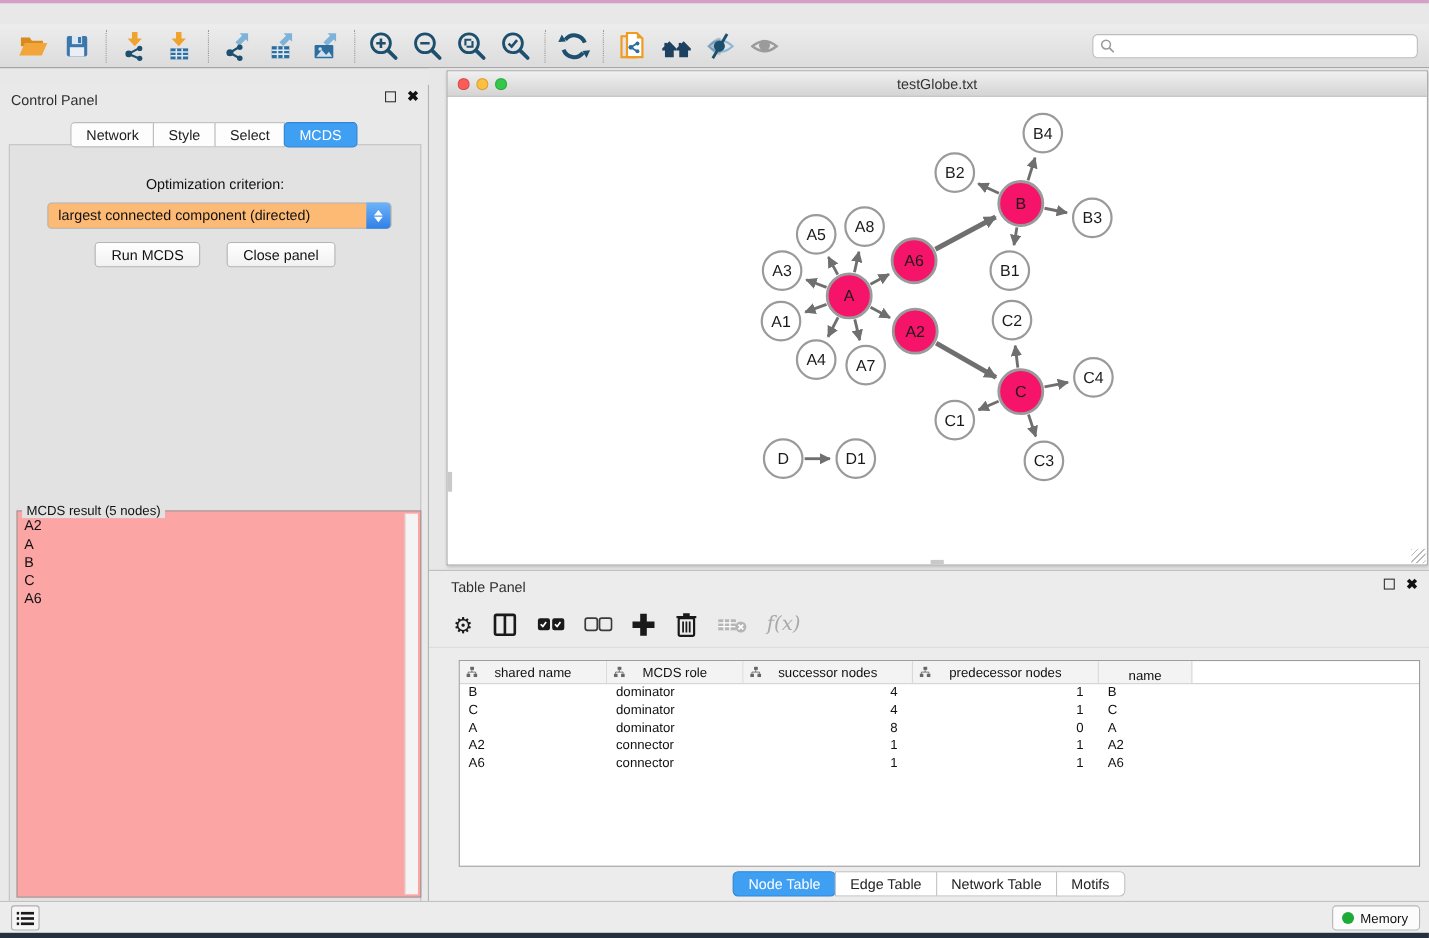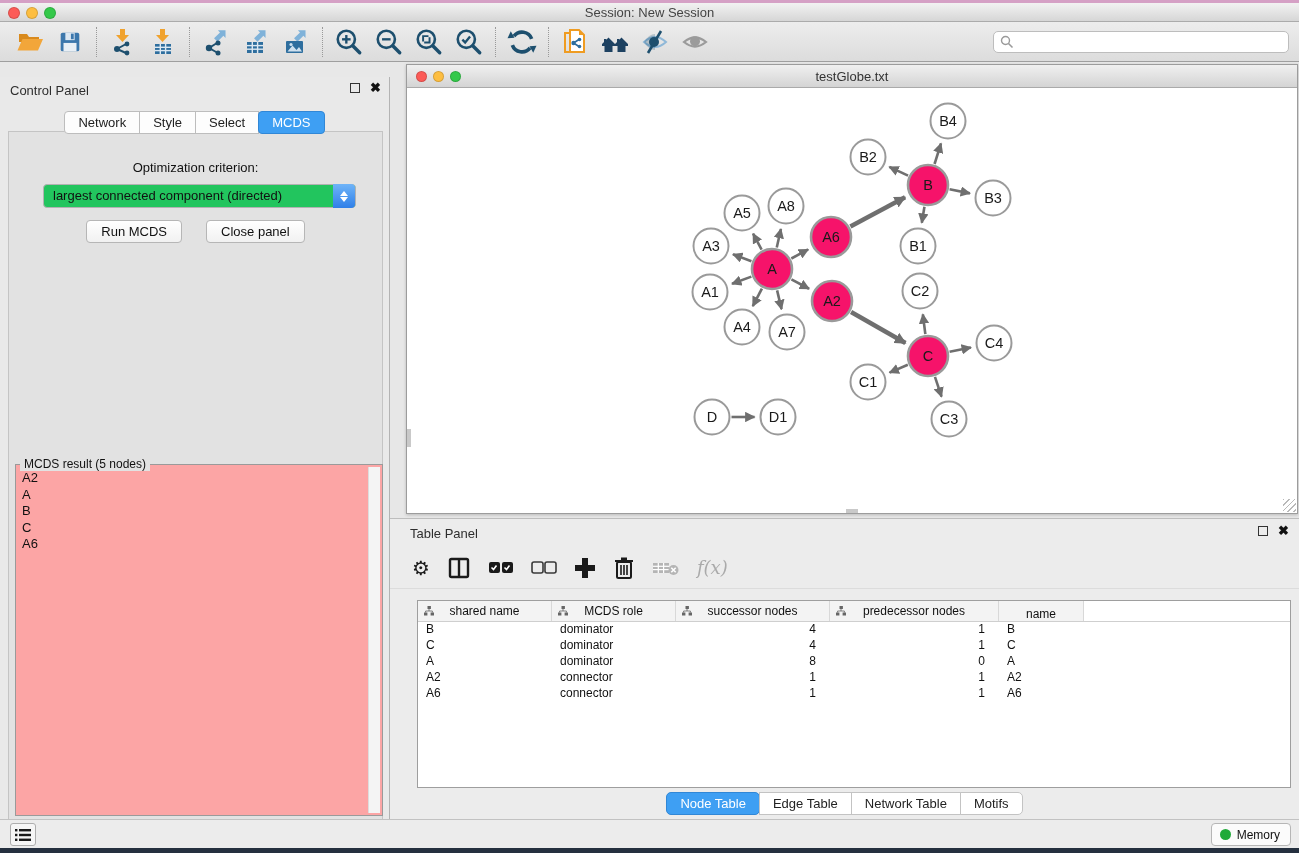--- a/index.html
+++ b/index.html
@@ -46,21 +46,21 @@
   .cp-tabs { position:absolute; left:0; right:0; top:34px; display:flex; justify-content:center; z-index:3; }
   .tab { padding:3px 13px; font-size:13px; background:#fdfdfd; border:1px solid #bdbdbd;
     color:#222; margin-left:-1px; }
   .tab:first-child { border-radius:4px 0 0 4px; margin-left:0; }
   .tab.active { background:var(--accent); border-color:#3187d6; color:#fff; border-radius:4px; }
 
   .cp-content { position:absolute; left:8px; top:54px; width:375px; height:694px;
     background:#e2e2e2; border:1px solid #c4c4c4; }
   .opt-label { margin-top:28px; text-align:center; font-size:13px; color:#111; }
   .selectbox { position:relative; margin:9px 0 0 34px; width:313px; height:24px;
-    background:#22c55e; border:1px solid #b2b2b2; border-radius:4px; font-size:13px;
+    background:#fdba74; border:1px solid #b2b2b2; border-radius:4px; font-size:13px;
     line-height:22px; padding-left:9px; color:#111; }
   .selectbox .stepper { position:absolute; right:0; top:-1px; width:22px; height:24px;
     border-radius:0 4px 4px 0; background:linear-gradient(#6fb4f8,#2f7fe8);
     display:flex; flex-direction:column; align-items:center; justify-content:center; gap:1px; }
   .stepper i { width:0; height:0; border-left:4px solid transparent; border-right:4px solid transparent; }
   .stepper .up { border-bottom:5px solid #fff; }
   .stepper .dn { border-top:5px solid #fff; }
   .cp-buttons { display:flex; justify-content:center; gap:24px; margin-top:12px; }
   .btn { height:23px; padding:0 14px; font-size:13px; color:#111;
     background:linear-gradient(#ffffff,#f1f1f1); border:1px solid #b6b6b6; border-radius:4px; }
@@ -129,28 +129,20 @@
     border:1px solid #b6b6b6; border-radius:4px; background:#fbfbfb;
     display:flex; align-items:center; gap:6px; font-size:12px; color:#111; }
   .memory-dot { width:11px; height:11px; border-radius:50%; background:var(--memgreen); }
 </style>
 </head>
 <body>
 
 <div class="screen">
   <div class="strip-top"></div>
 
-  <div class="titlebar">
-    <div class="lights">
-      <span class="light" style="background: rgb(252, 91, 87);"></span>
-      <span class="light" style="background: rgb(253, 190, 65);"></span>
-      <span class="light" style="background: rgb(52, 200, 74);"></span>
-    </div>
-    <div class="title">Session: New Session</div>
-  </div>
 
   <div class="toolbar">
     <span class="tbtn">
       <svg width="28" height="28" viewBox="0 0 28 28">
           <path d="M3 6 h8 l2 3 h10 v5 H3 z" fill="#d98a1d"></path>
           <path d="M1.5 22.5 L6.5 11 h20.5 L22 22.5 z" fill="#f2a63a"></path>
         </svg>
     </span>
     <span class="tbtn">
       <svg width="26" height="26" viewBox="0 0 28 28">

